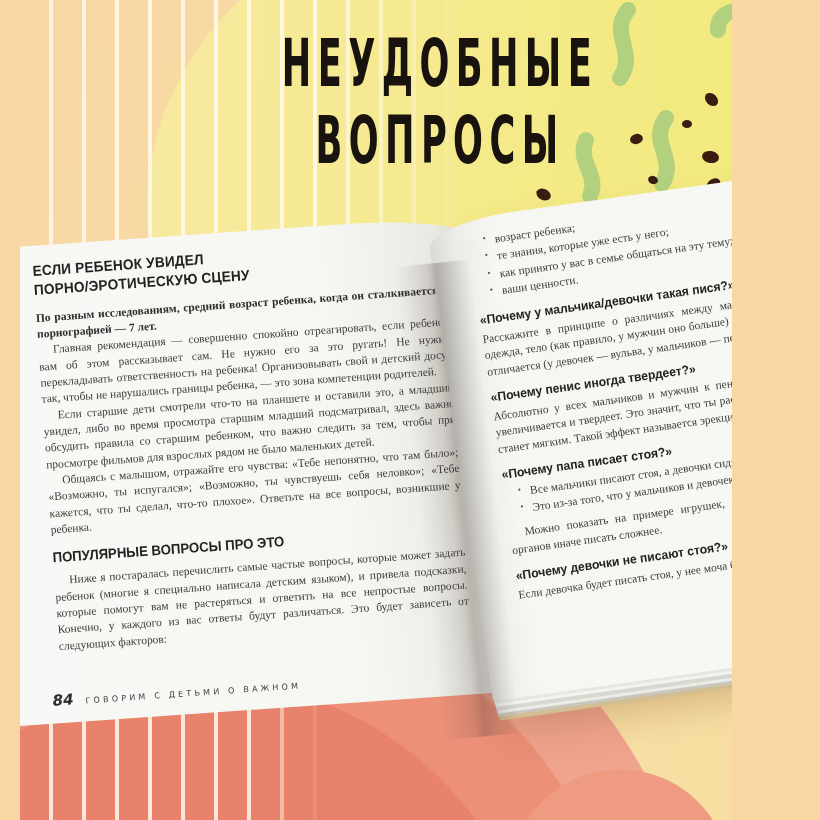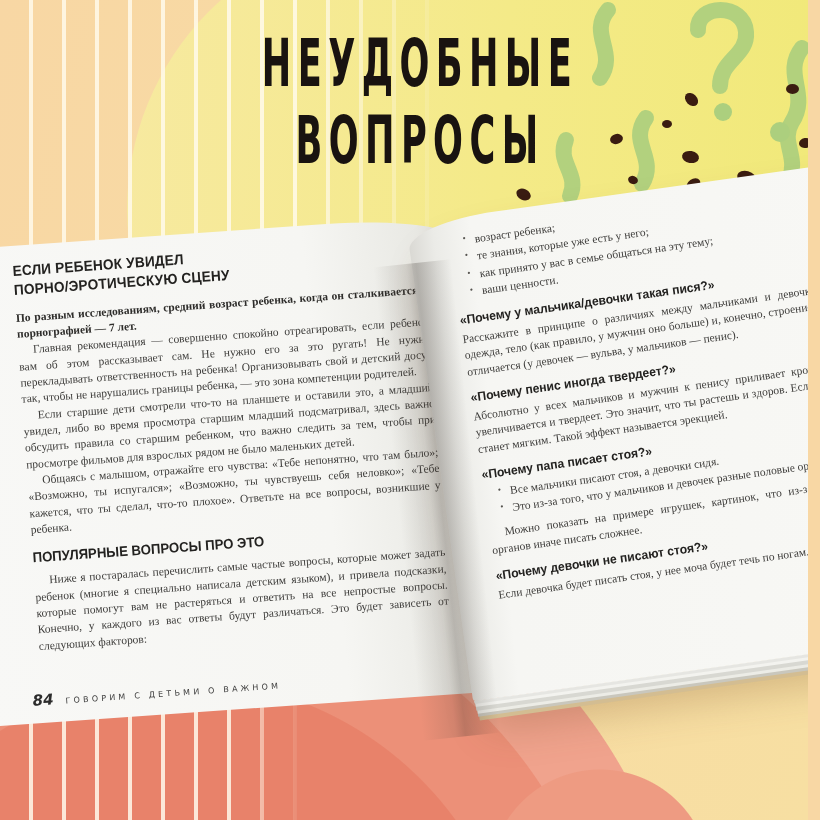--- a/index.html
+++ b/index.html
@@ -1,18 +1,18 @@
 <!DOCTYPE html>
 <html><head>
 <meta charset="utf-8">
 <style>
   html,body{margin:0;padding:0;background:#f8d7a4;}
-  .canvas{position:relative;width:808px;height:820px;overflow:hidden;
+  .canvas{position:relative;width:712px;height:820px;overflow:hidden;
           background:linear-gradient(105deg,#f8d7a4 0%,#f8dba3 45%,#f7dfa2 100%);
-          font-family:"Liberation Serif",serif;}
+          font-family:"Liberation Serif",serif;margin-left:20px;}
 
   
   .bg-yellow{position:absolute;left:135px;top:-90px;width:920px;height:730px;
              border-radius:280px 0 0 340px;transform:rotate(-6deg);
              background:linear-gradient(100deg,#f7e9a2 0%,#f4ea88 40%,#f1e97a 70%,#efe96f 100%);}
   .bg-coral{position:absolute;inset:0;
             background:
               radial-gradient(circle at 600px 880px,#ee9b82 0 110px,rgba(238,155,130,0) 111px),
               radial-gradient(circle at 180px 1020px,#e8826a 0 340px,#ec9078 341px 430px,#f0a38d 431px 508px,rgba(240,163,141,0) 509px);}
   .lines{position:absolute;pointer-events:none;

